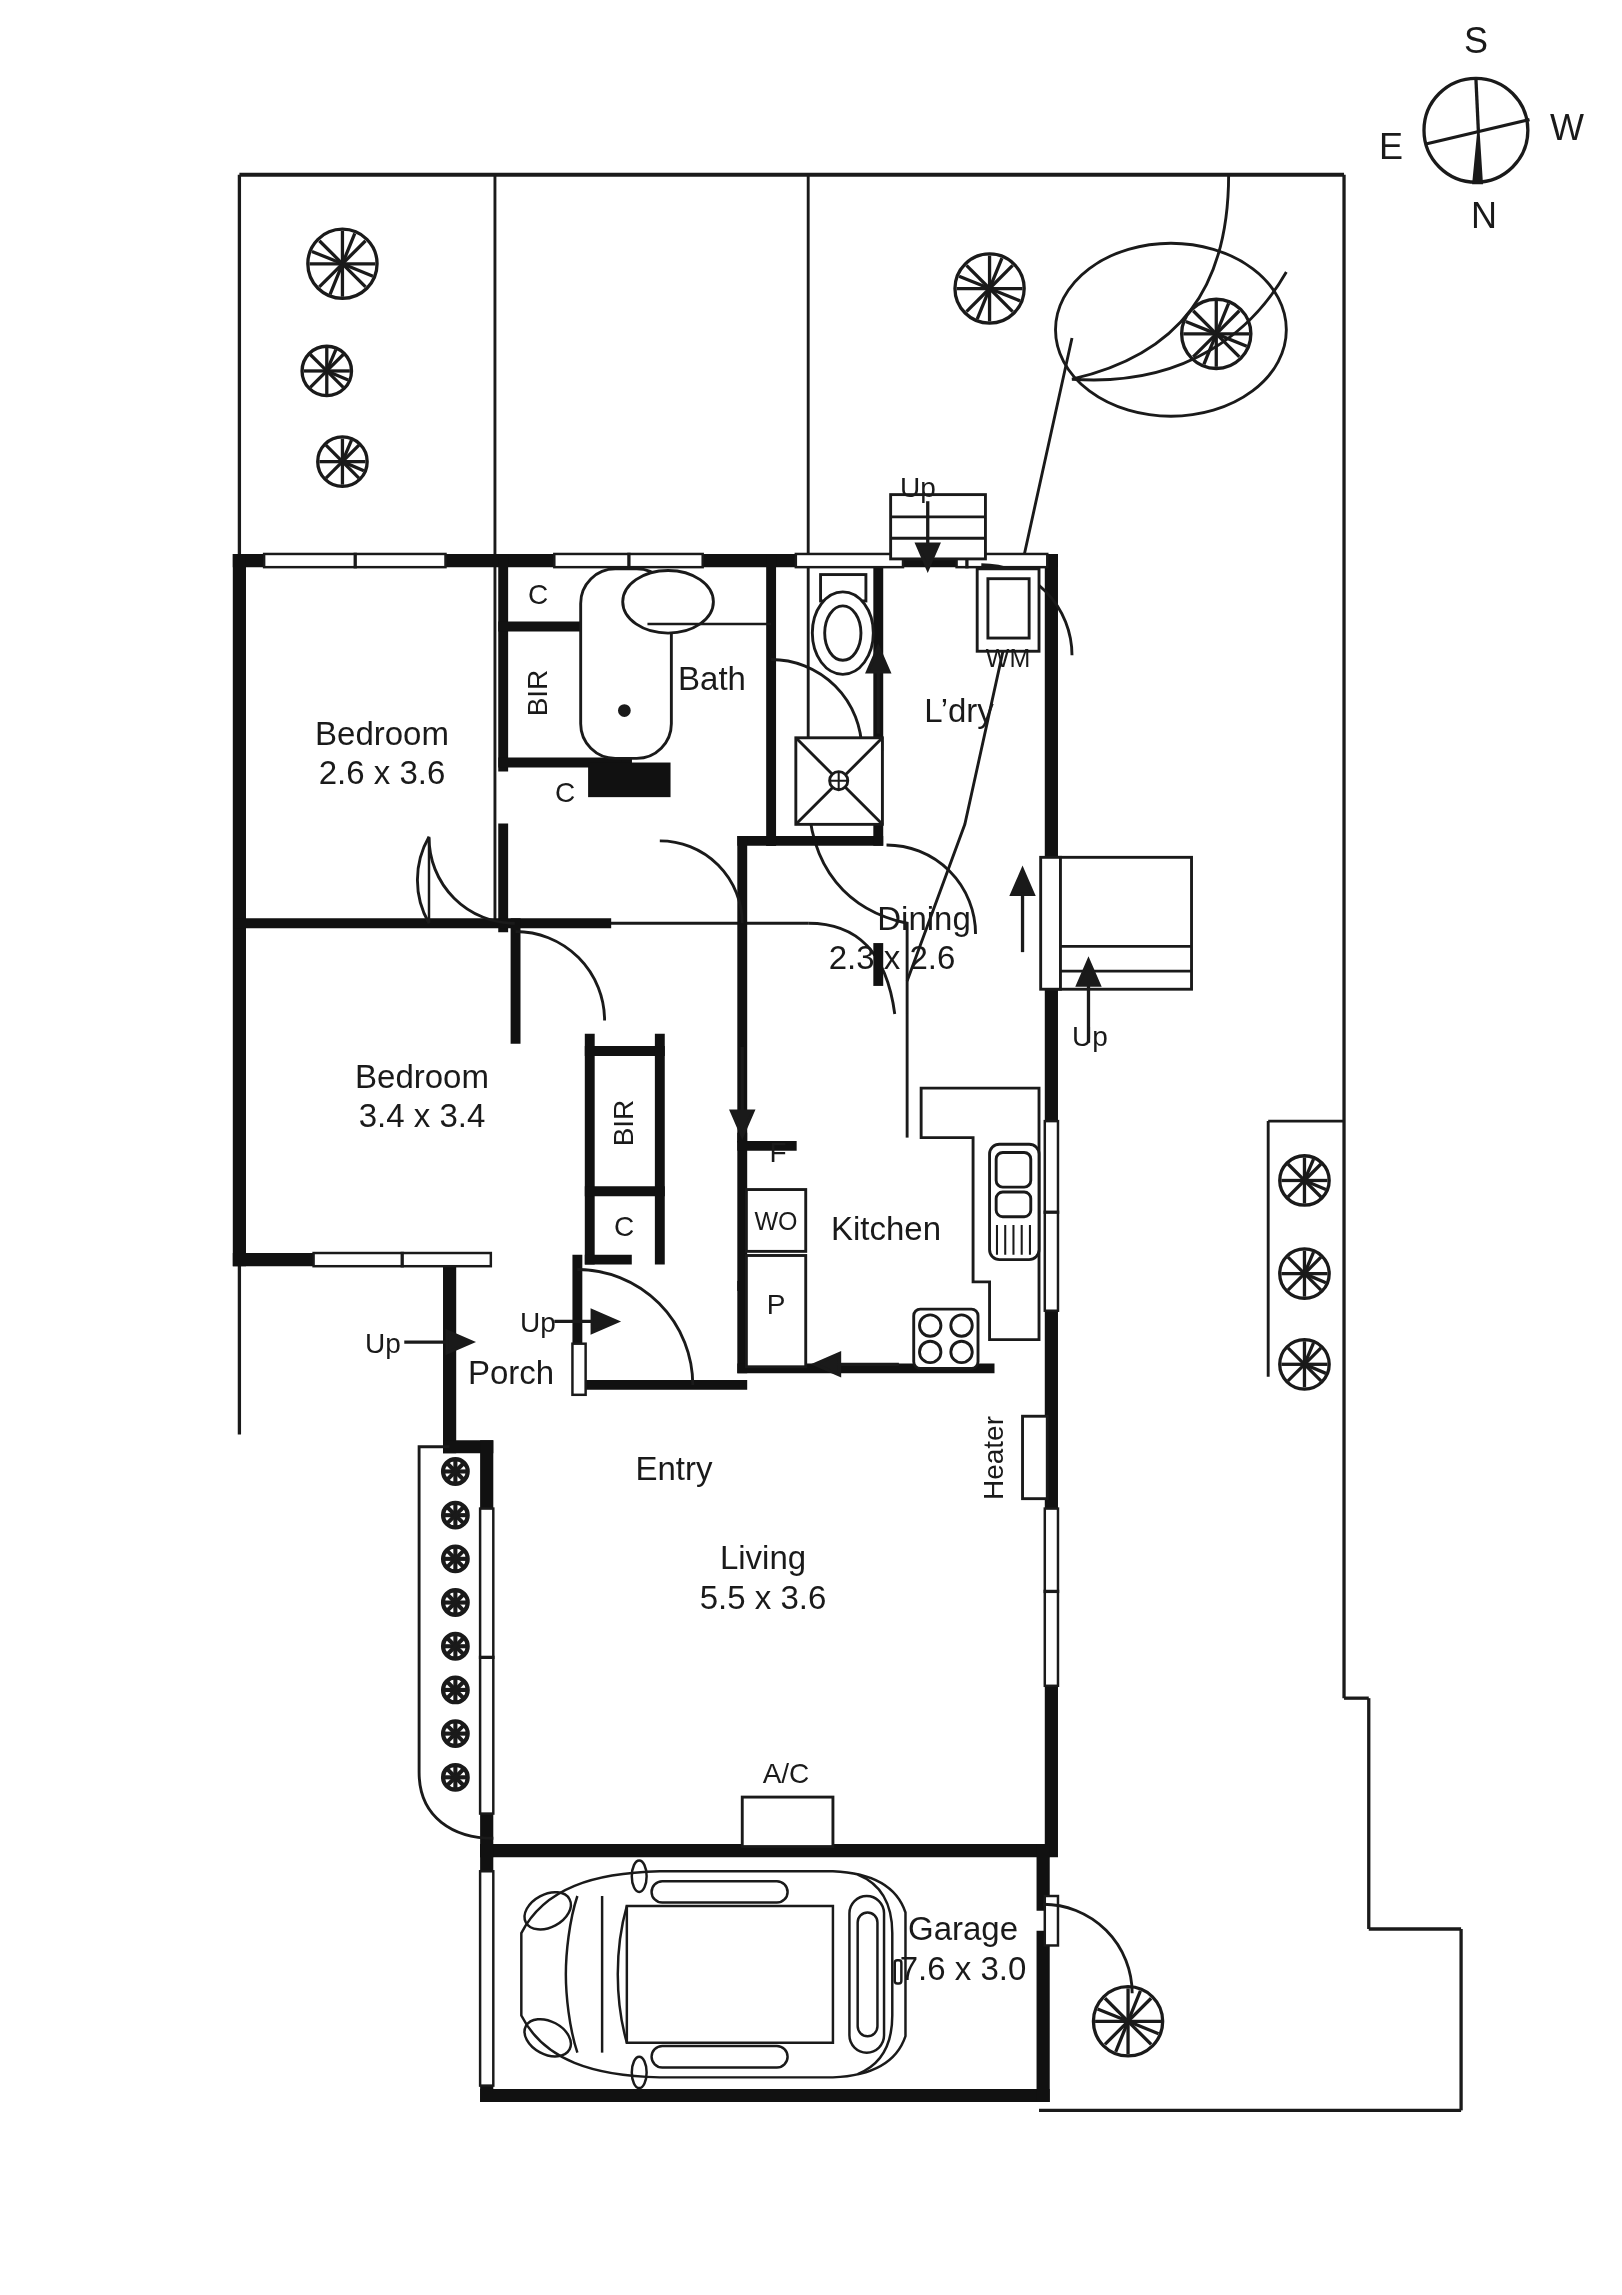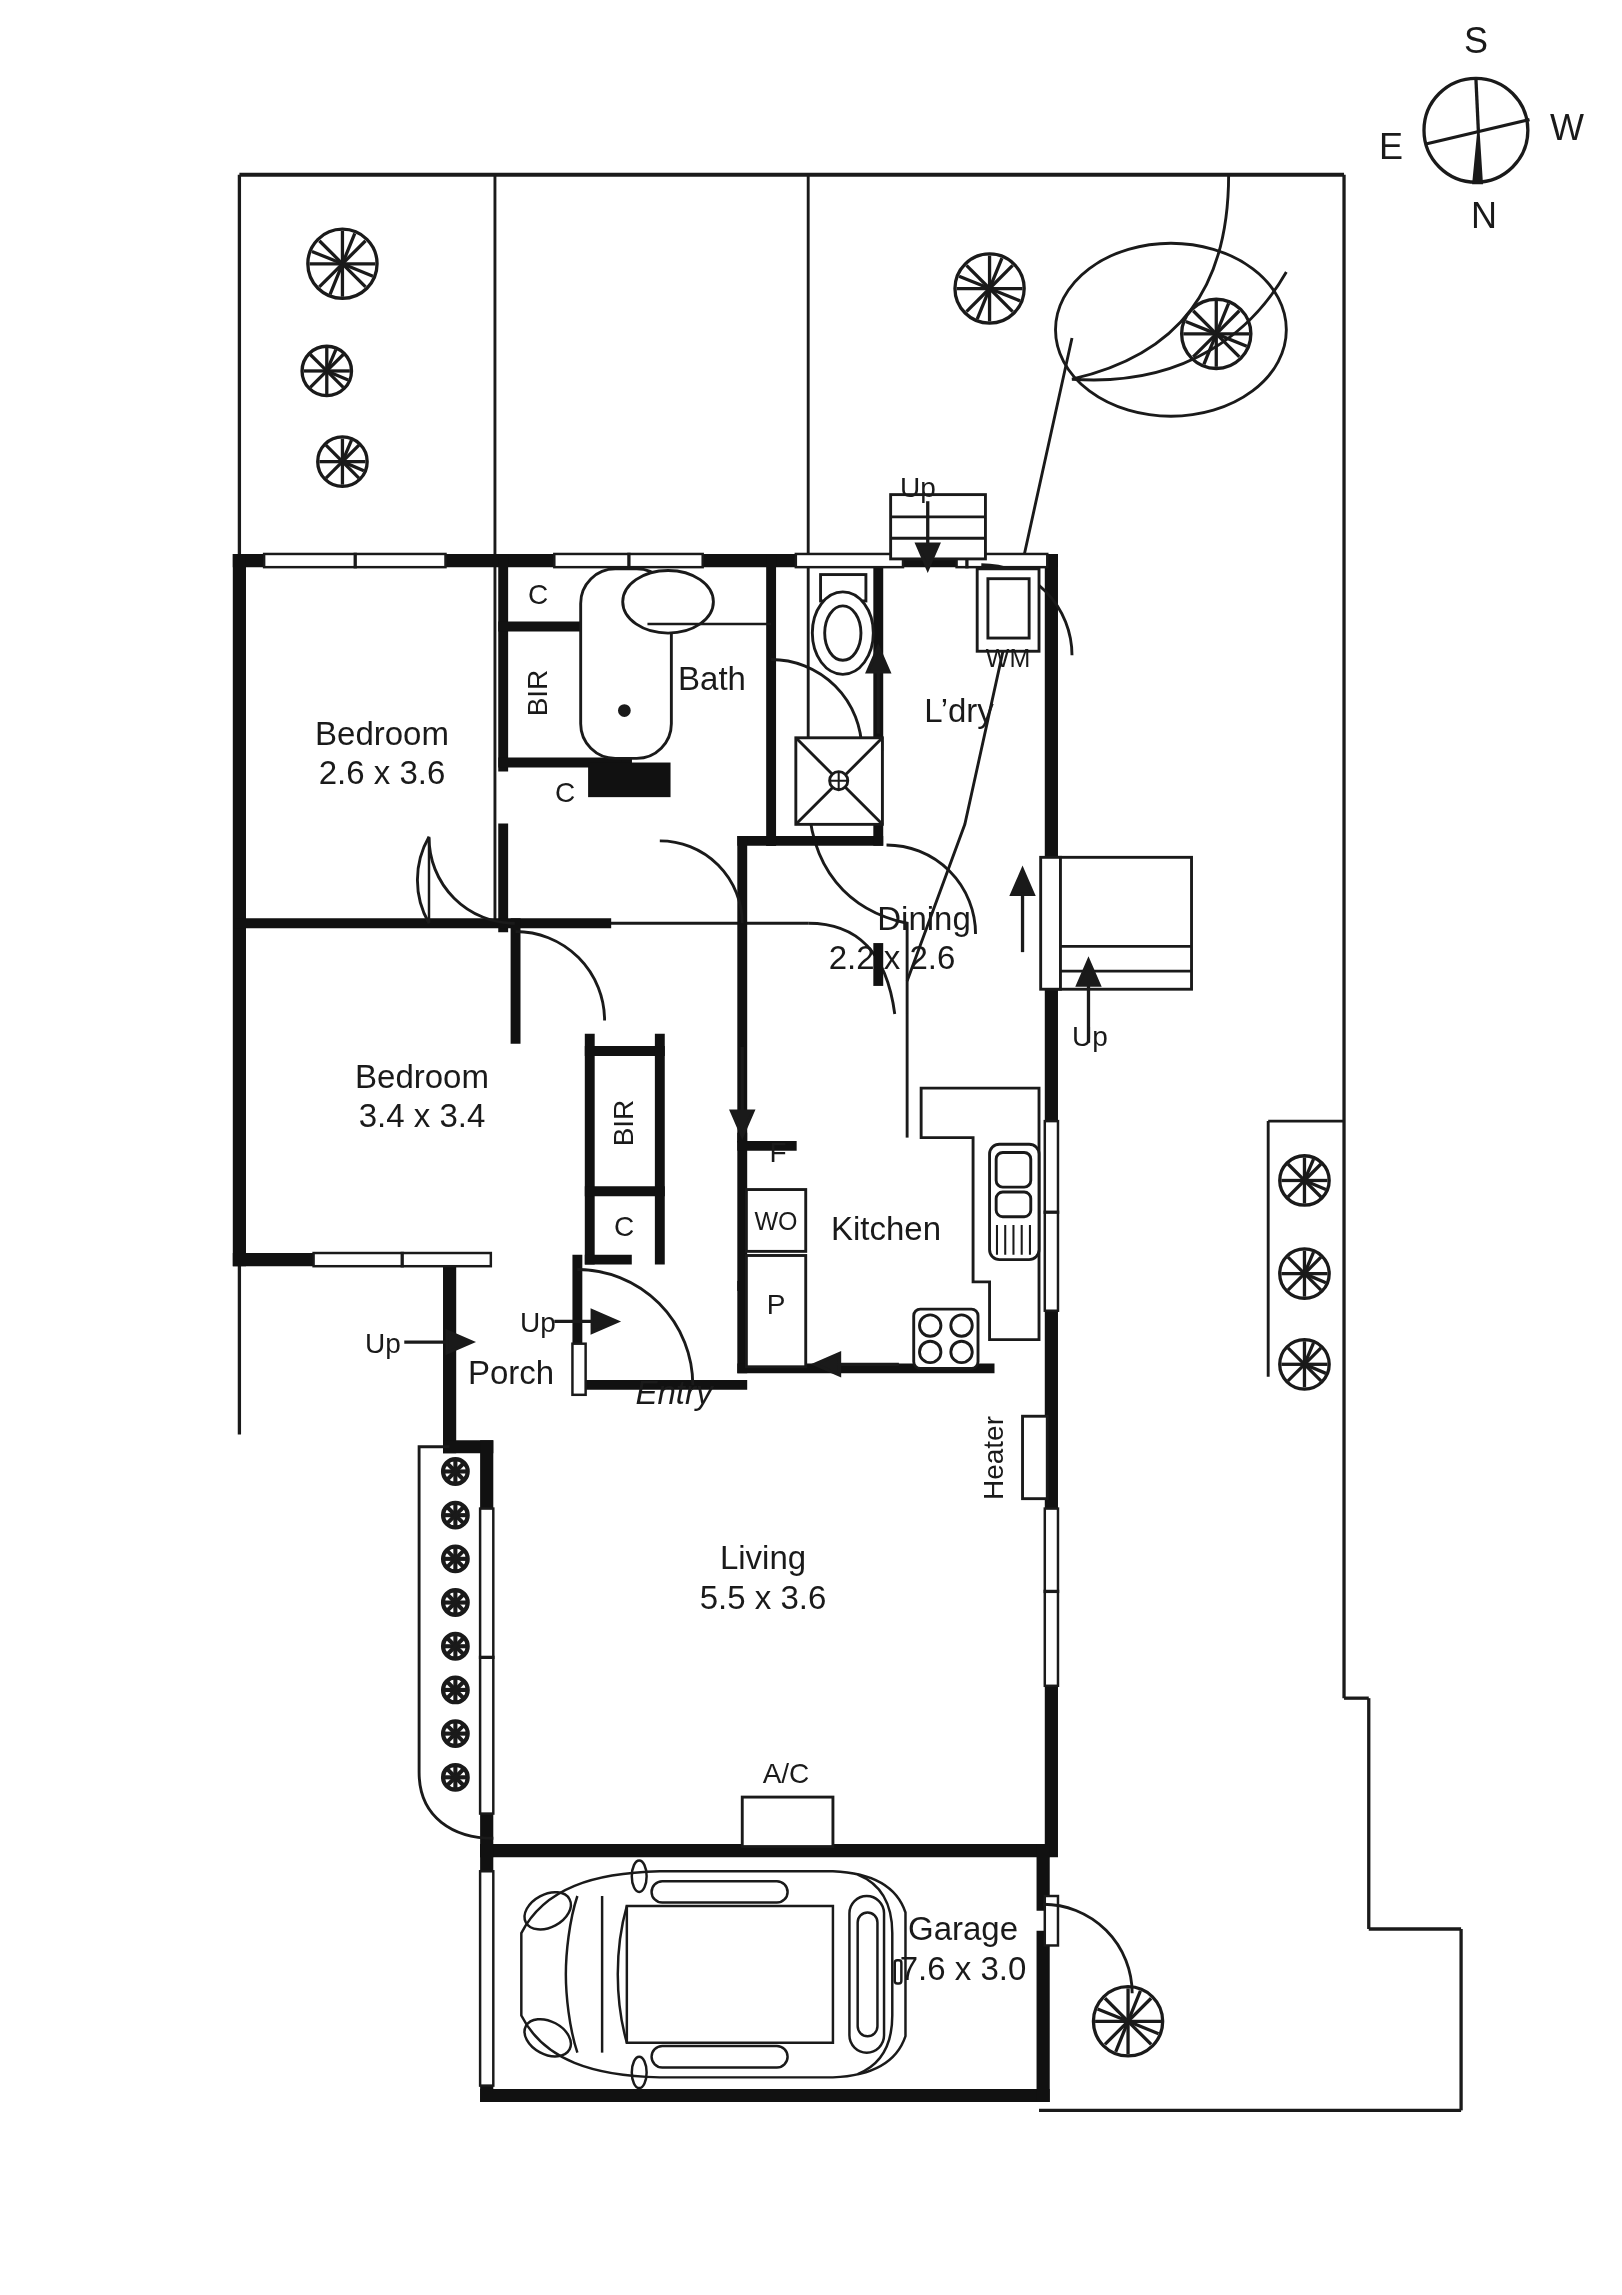--- a/index.html
+++ b/index.html
@@ -366,25 +366,25 @@
 <div class="lbl room-dim ctr" style="left:382px; top:773px;">2.6 x 3.6</div>
 
 <div class="lbl room-name ctr" style="left:422px; top:1077px;">Bedroom</div>
 <div class="lbl room-dim ctr" style="left:422px; top:1116px;">3.4 x 3.4</div>
 
 <div class="lbl room-name ctr" style="left:712px; top:679px;">Bath</div>
 
 <div class="lbl room-name ctr" style="left:959px; top:711px;">L’dry</div>
 
 <div class="lbl room-name ctr" style="left:892px; top:919px;margin-left:32px;">Dining</div>
-<div class="lbl room-dim ctr" style="left:892px; top:958px;">2.2 x 2.6</div>
+<div class="lbl room-dim ctr" style="left:892px; top:958px;">2.3 x 2.6</div>
 
 <div class="lbl room-name ctr" style="left:886px; top:1229px;">Kitchen</div>
 
-<div class="lbl room-name ctr" style="left:674px; top:1393px;font-style:italic;">Entry</div>
+<div class="lbl room-name ctr" style="left:674px; top:1469px;">Entry</div>
 
 <div class="lbl room-name ctr" style="left:511px; top:1373px;">Porch</div>
 
 <div class="lbl room-name ctr" style="left:763px; top:1558px;">Living</div>
 <div class="lbl room-dim ctr" style="left:763px; top:1598px;">5.5 x 3.6</div>
 
 <div class="lbl room-name ctr" style="left:963px; top:1929px;">Garage</div>
 <div class="lbl room-dim ctr" style="left:963px; top:1969px;">7.6 x 3.0</div>
 
 <div class="lbl tag ctr" style="left:538px; top:595px;">C</div>

